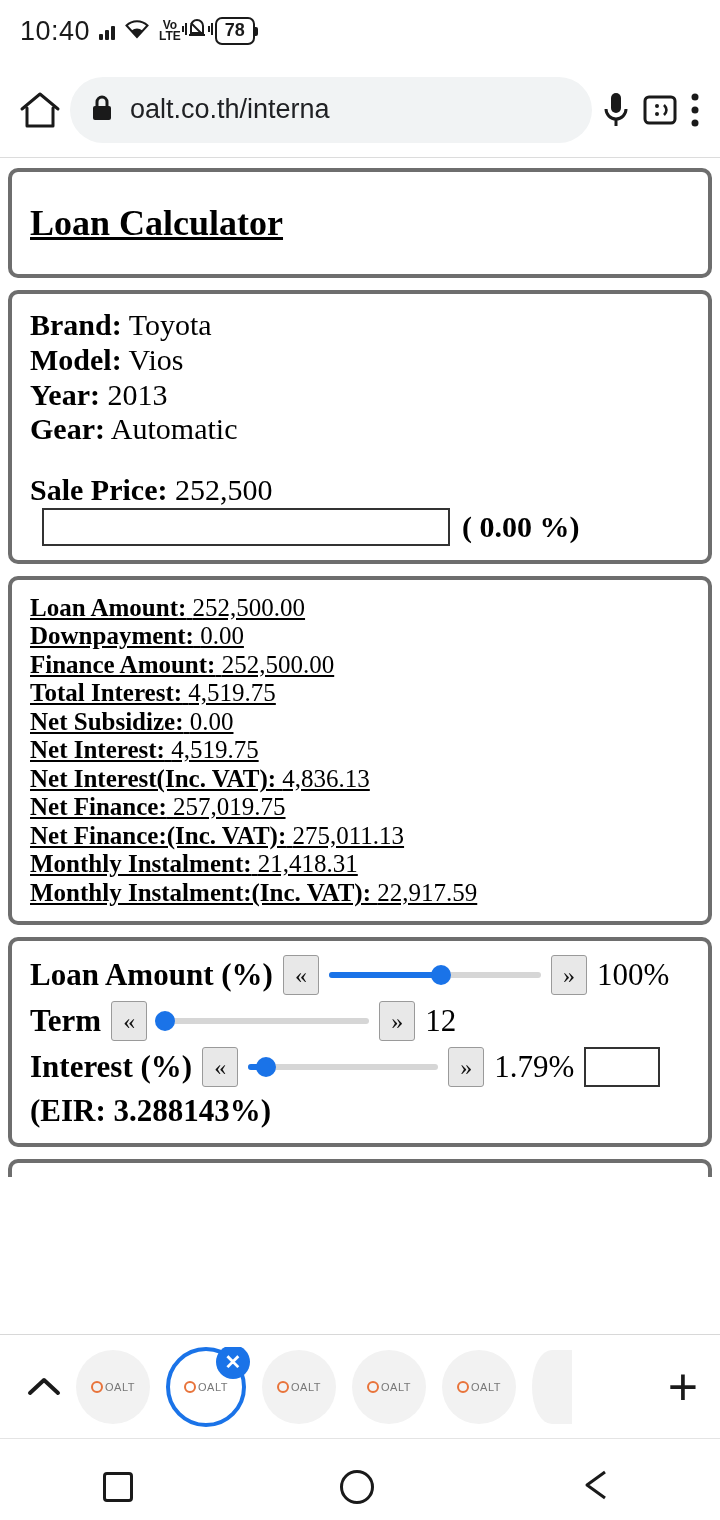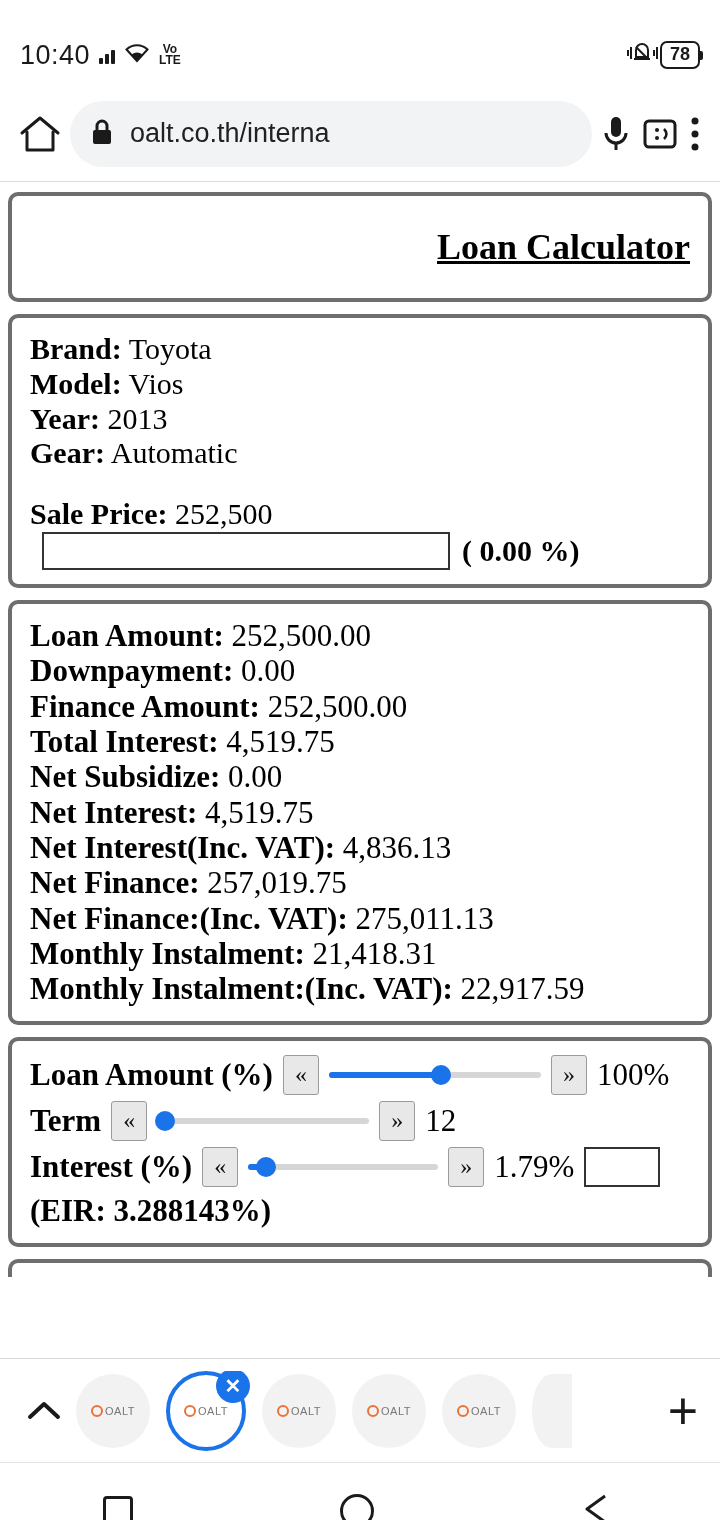--- a/index.html
+++ b/index.html
@@ -8,24 +8,22 @@
     background: #ffffff;
     font-family: "Liberation Sans", sans-serif;
     overflow: hidden;
   }
 
   
   .statusbar {
     height: 62px;
     display: flex;
     align-items: center;
-    justify-content: space-between;
     padding: 0 20px;
     background: #ffffff;
-    margin-top: 24px;
   }
   .status-left { display: flex; align-items: center; gap: 9px; }
   .clock { font-size: 27px; color: #1a1a1a; font-weight: 400; letter-spacing: 0.5px; }
   .signal-bars { display: flex; align-items: flex-end; gap: 2px; height: 18px; }
   .signal-bars i { display:block; width: 4px; background: #1a1a1a; border-radius: 1px; }
   .signal-bars i:nth-child(1){height:6px}
   .signal-bars i:nth-child(2){height:10px}
   .signal-bars i:nth-child(3){height:14px}
   .volte { font-size: 12px; line-height: 11px; color: #1a1a1a; font-weight: 700; text-align: center; }
   .status-right { display: flex; align-items: center; }
@@ -71,42 +69,42 @@
   }
   .card {
     border: 4px solid #6e6e6e;
     border-radius: 10px;
     background: #ffffff;
     margin-bottom: 12px;
     padding: 14px 18px;
   }
   .title-card { padding: 30px 18px; }
   .title {
-    text-align: right;
+    text-align: left;
     font-family: "Liberation Serif", serif;
     font-weight: bold;
     font-size: 36px;
     text-decoration: underline;
     color: #000;
   }
 
   .specs { font-family: "Liberation Serif", serif; font-size: 30px; color: #000; line-height: 1.16; }
   .specs .lbl { font-weight: bold; }
   .spec-row { white-space: nowrap; }
   .saleprice-row { margin-top: 26px; }
   .price-input-row { display: flex; align-items: center; gap: 12px; margin-top: 0; padding-left: 12px; }
   .price-input {
     width: 408px; height: 38px;
     border: 2px solid #333; background: #fff;
     font-family: "Liberation Serif", serif; font-size: 24px;
     padding: 0 6px;
   }
   .pct { font-family: "Liberation Serif", serif; font-weight: bold; font-size: 30px; }
 
-  .results { font-family: "Liberation Serif", serif; font-size: 31px; color: #000; line-height: 1.14; }
+  .results { font-family: "Liberation Serif", serif; font-size: 25px; color: #000; line-height: 1.14; text-decoration: underline; }
   .results .lbl { font-weight: bold; }
   .res-row { white-space: nowrap; }
 
   
   .sliders { font-family: "Liberation Serif", serif; font-size: 31px; color:#000; }
   .slider-row { display: flex; align-items: center; gap: 10px; margin-bottom: 6px; white-space: nowrap; }
   .slider-label { font-weight: bold; }
   .arrow-btn {
     width: 36px; height: 40px;
     background: #e8e8e8; border: 1px solid #9a9a9a; border-radius: 3px;

